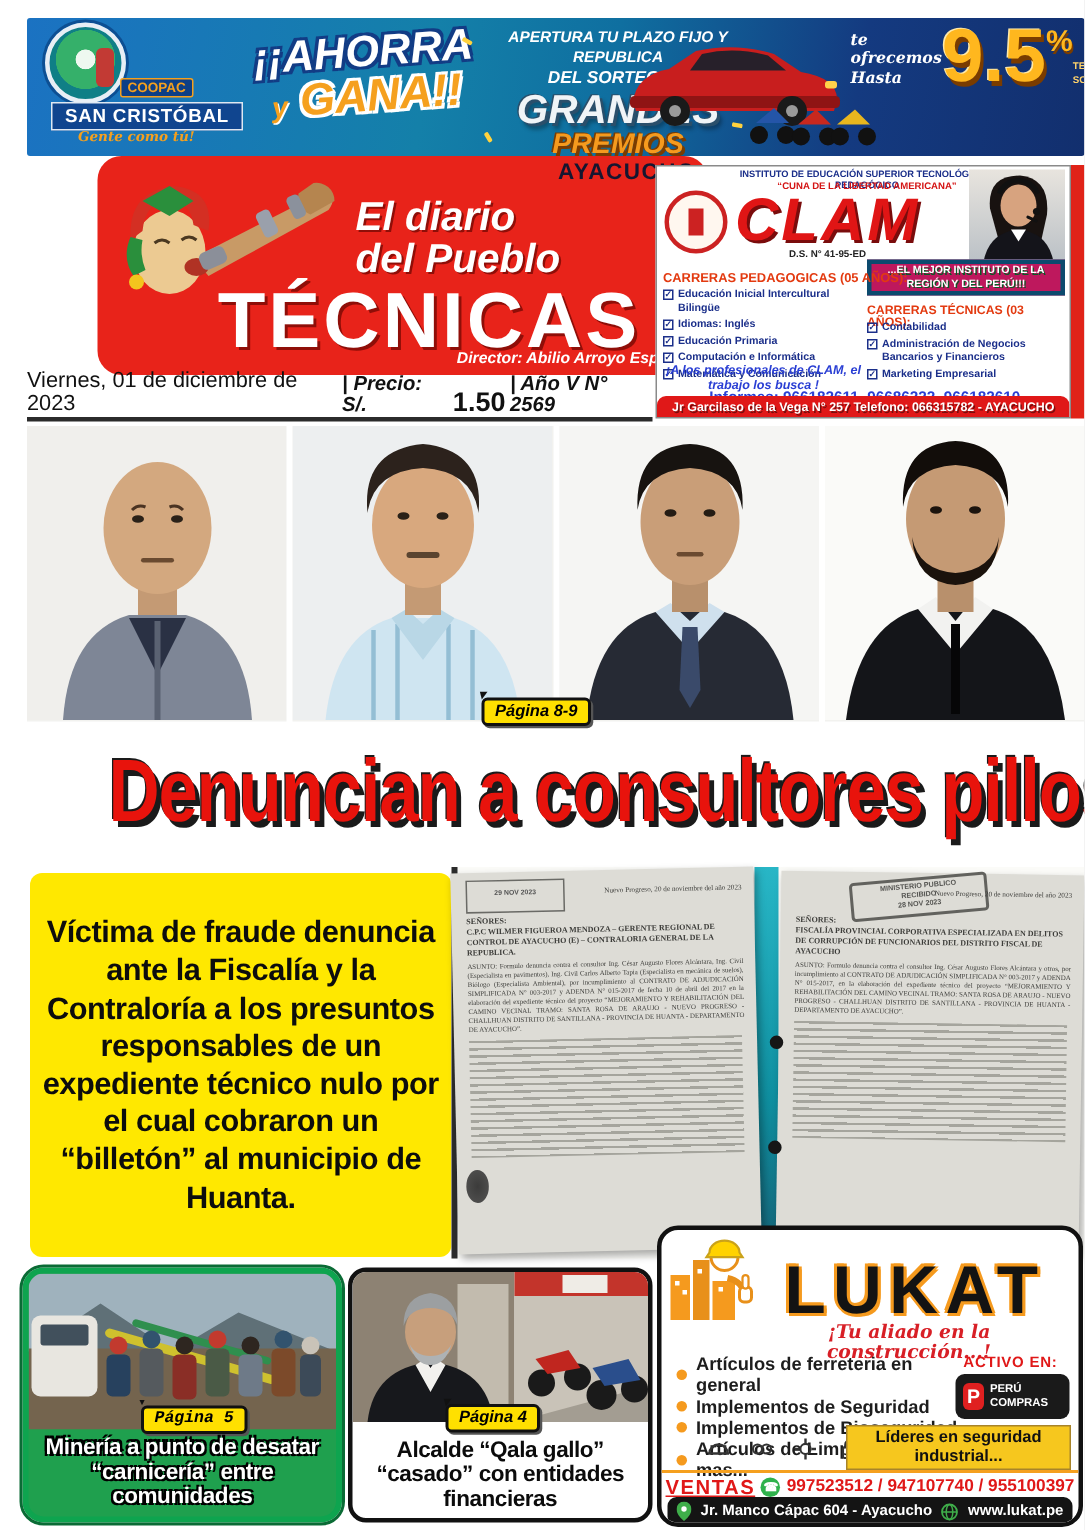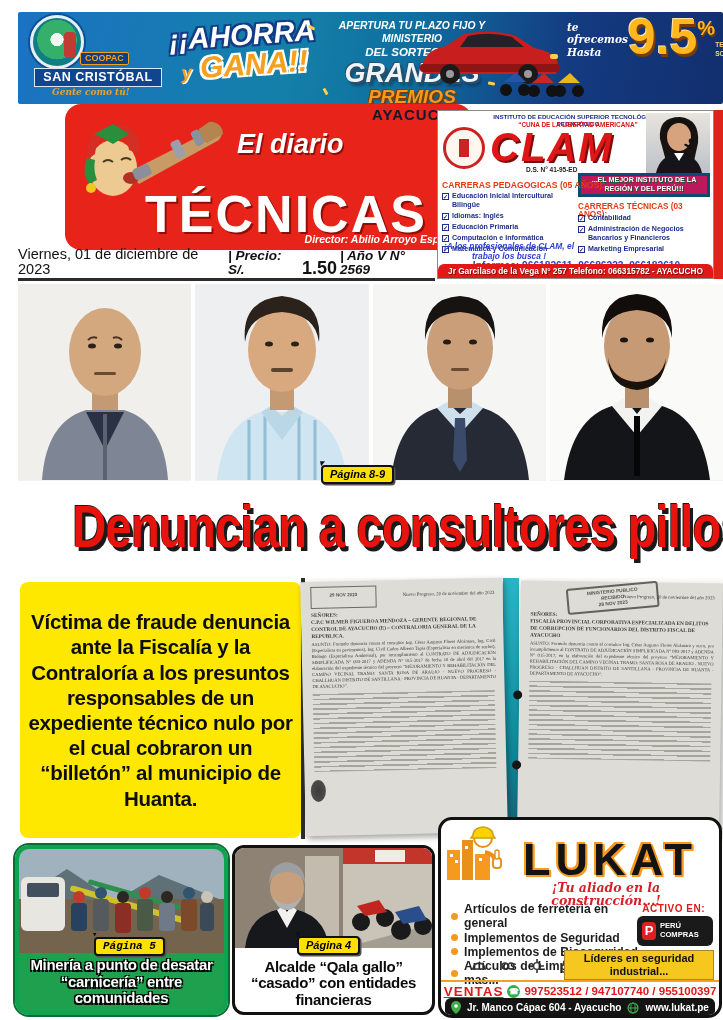--- a/index.html
+++ b/index.html
@@ -188,21 +188,21 @@
         <div class="abs coopac-fig"></div>
       </div>
     <div class="abs coopac-label">COOPAC</div>
     <div class="abs coopac-name">SAN CRISTÓBAL</div>
     <div class="abs coopac-slogan">Gente como tú!</div>
     <div class="abs ahorra">
       <div class="l1">¡¡AHORRA</div>
       <div class="l2"><span class="y">y</span> <span>GANA!!</span></div>
     </div>
     <div class="abs sorteo">
-      <div class="s1">APERTURA TU PLAZO FIJO Y MINISTERIO</div>
+      <div class="s1">APERTURA TU PLAZO FIJO Y REPUBLICA</div>
       <div class="s2">DEL SORTEO DE</div>
       <div class="s3">GRANDES</div>
       <div class="s4">PREMIOS</div>
     </div>
     <div class="abs confetti" style="left:290px;top:14px;transform:rotate(30deg)"></div>
     <div class="abs confetti" style="left:492px;top:26px;transform:rotate(-20deg)"></div>
     <div class="abs confetti" style="left:304px;top:78px;transform:rotate(60deg)"></div>
     <div class="abs confetti" style="left:470px;top:70px;transform:rotate(10deg)"></div>
 
     <svg class="abs" style="left:394px;top:12px" width="152" height="62" viewBox="0 0 152 62">
@@ -255,20 +255,21 @@
       <path d="M18,50 Q16,18 46,14 Q74,16 70,44 L60,40 Q58,24 44,24 Q28,24 26,44 Z" fill="#d42f23"></path>
       <path d="M26,24 L44,14 L60,24 L44,34 Z" fill="#2a8f3c"></path>
       <path d="M18,48 q-6,14 2,26 l8,-4 q-4,-10 -2,-20 Z" fill="#2a8f3c"></path>
       <circle cx="22" cy="78" r="5" fill="#f3c51e"></circle>
       <path d="M34,52 q5,-4 10,0 M52,50 q5,-4 10,0" stroke="#4a3820" stroke-width="2" fill="none"></path>
       <ellipse cx="62" cy="68" rx="8" ry="6" fill="#b03224"></ellipse>
       <rect x="64" y="56" width="18" height="12" rx="4" fill="#8b8f99" transform="rotate(-24 73 62)"></rect>
     </svg>
     <div class="abs mh-tag">
       <div>El diario</div>
+      <div>del Pueblo</div>
     </div>
     <div class="abs mh-title">TÉCNICAS</div>
     <div class="abs mh-director">Director: Abilio Arroyo Espinoza</div>
   </div>
 
   <div class="abs clam-red-edge"></div>
   <div class="abs clam">
     <div class="abs clam-inst1">INSTITUTO DE EDUCACIÓN SUPERIOR TECNOLÓGICO Y PEDAGÓGICO</div>
     <div class="abs clam-inst2">“CUNA DE LA LIBERTAD AMERICANA”</div>
     <div class="abs clam-emblem">

